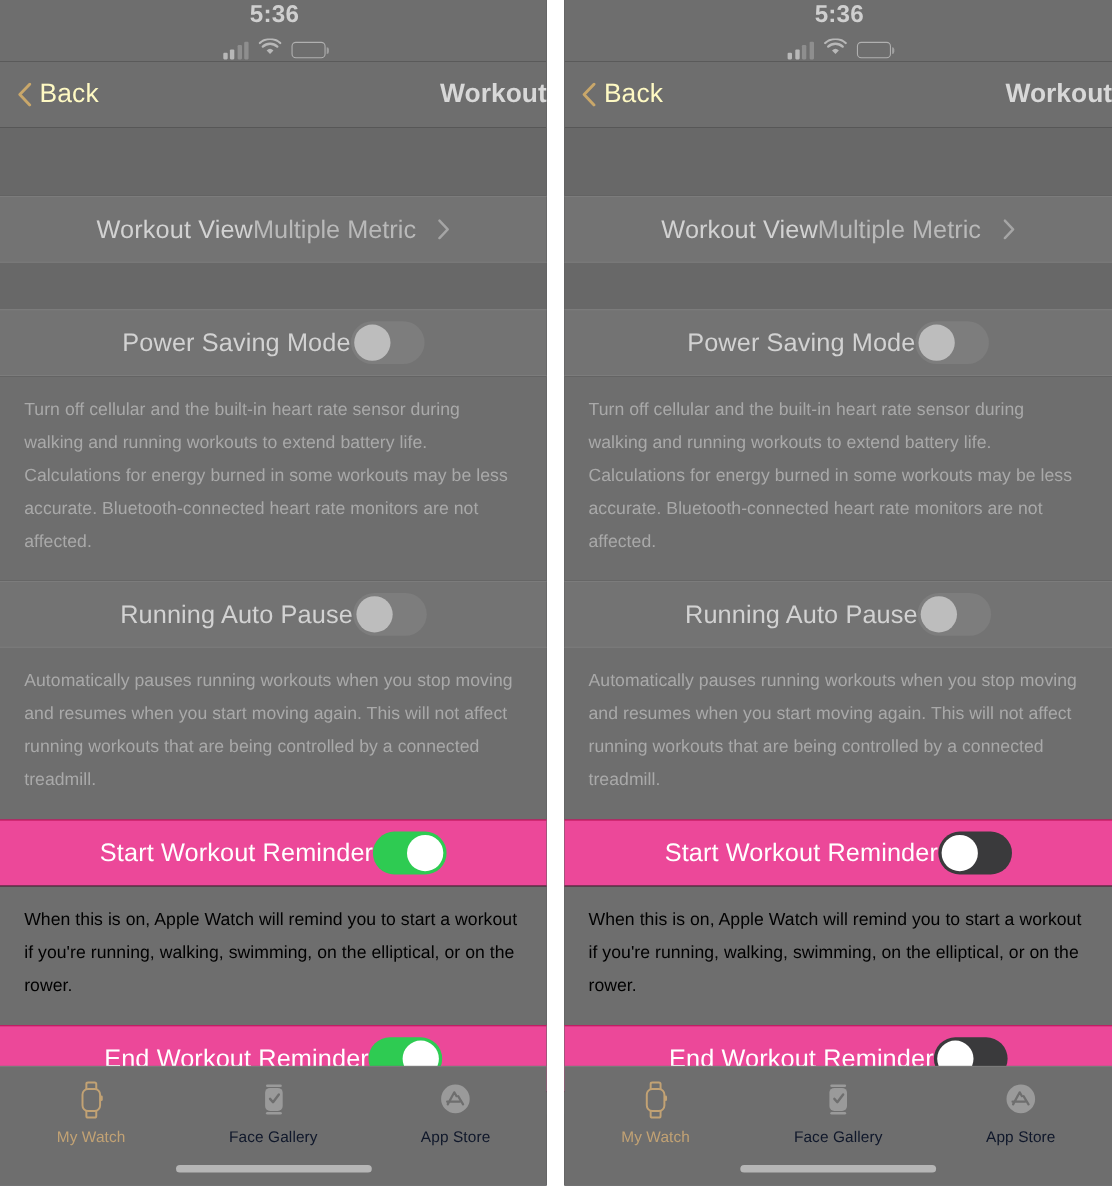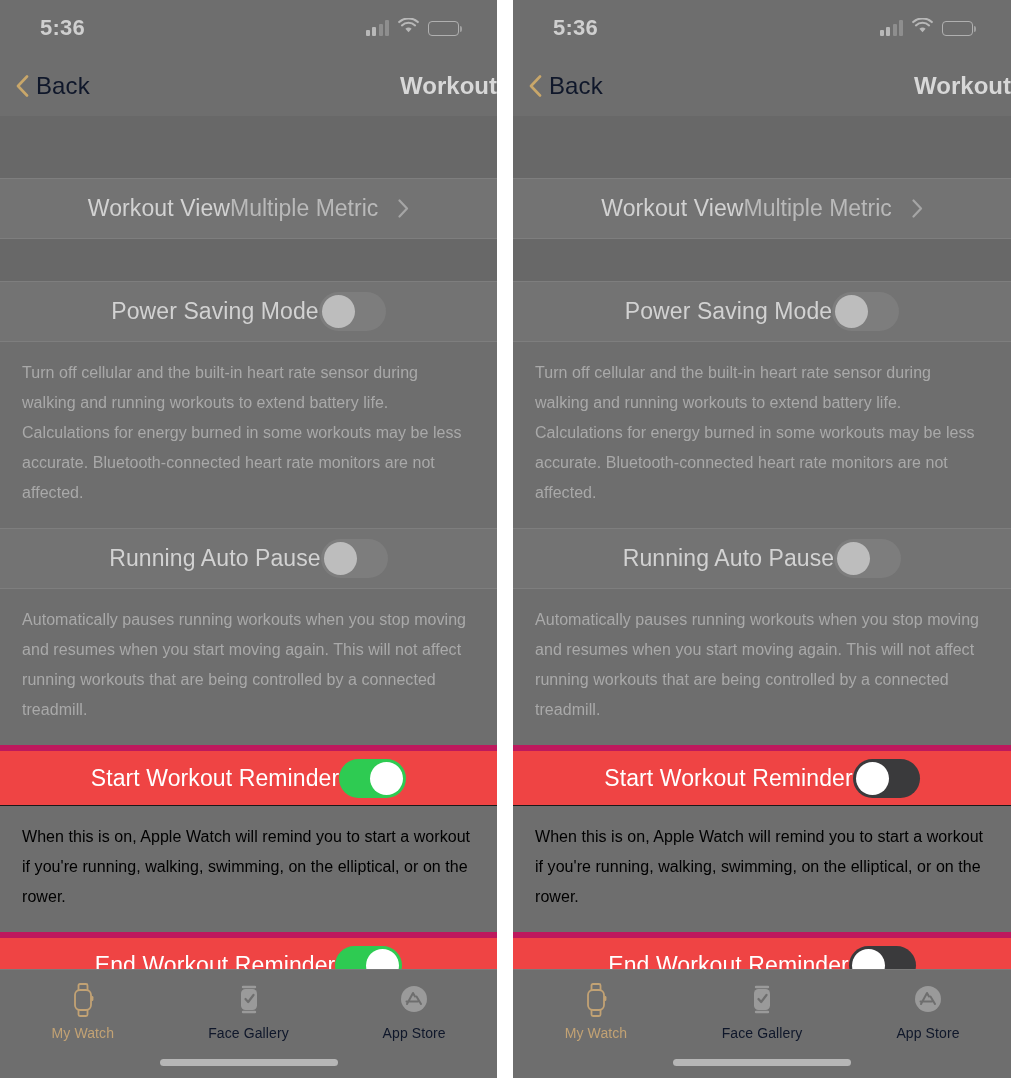--- a/index.html
+++ b/index.html
@@ -39,20 +39,21 @@
   }
 
   
   .status-bar {
     height: 56px;
     display: flex;
     align-items: center;
     justify-content: space-between;
     padding: 0 38px 0 40px;
     box-sizing: border-box;
+    flex-direction: column;
   }
   .status-time {
     font-size: 22px;
     font-weight: 600;
     color: #cfcfcf;
     letter-spacing: 0.2px;
   }
   .status-icons {
     display: flex;
     align-items: center;
@@ -114,21 +115,21 @@
     gap: 7px;
     padding-left: 16px;
     cursor: pointer;
   }
   .chev-back {
     width: 13px;
     height: 22px;
   }
   .nav-back-label {
     font-size: 24px;
-    color: #0f172a;
+    color: #fef9c3;
     letter-spacing: 0.1px;
   }
   .nav-title {
     position: absolute;
     left: 0; right: 0;
     text-align: right;
     font-size: 24px;
     font-weight: 600;
     color: #d8d8d8;
     pointer-events: none;
@@ -152,22 +153,22 @@
     display: flex;
     align-items: center;
     justify-content: center;
     padding: 0 22px 0 22px;
     box-sizing: border-box;
     background: #737373;
     border-top: 1px solid #7e7e7e;
     border-bottom: 1px solid #7e7e7e;
   }
   .row.active {
-    background: #ef4444;
-    border-top: 6px solid #be185d;
+    background: #ec4899;
+    border-top: 1px solid #be185d;
     border-bottom: 1px solid #1a1a1a;
   }
   .row-label {
     font-size: 23px;
     color: #d2d2d2;
     letter-spacing: 0.1px;
   }
   .row.active .row-label {
     color: #ffffff;
   }

